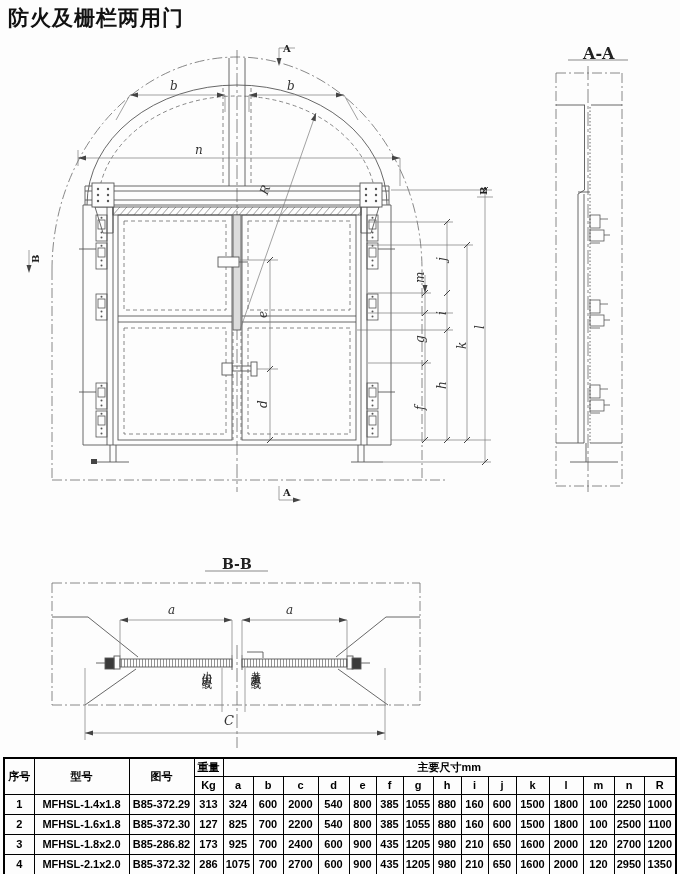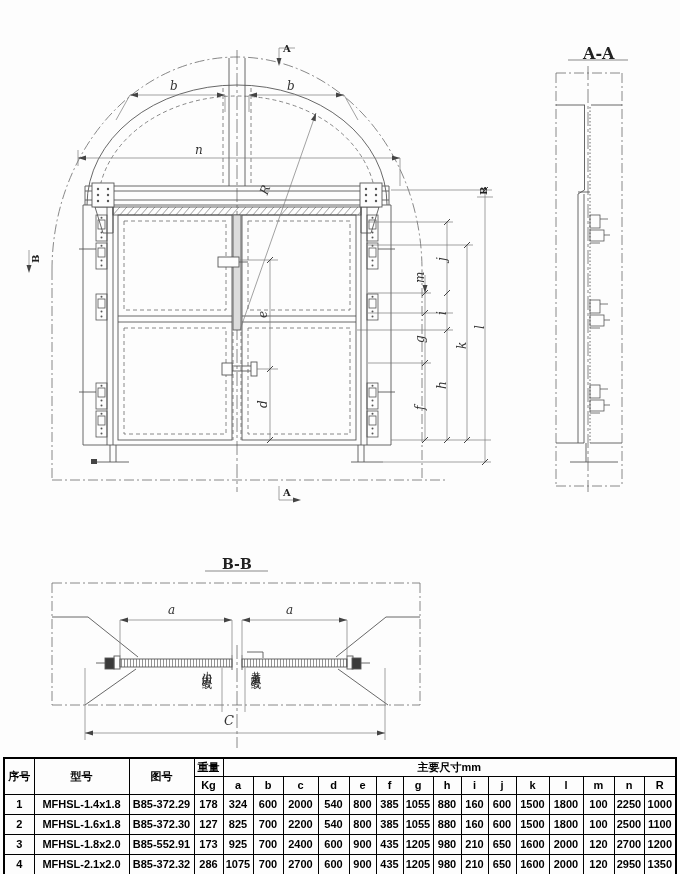--- a/index.html
+++ b/index.html
@@ -23,20 +23,21 @@
   table.spec{border:2px solid #000;}
   table.spec thead th{height:17px;}
   table.spec tbody td{height:19px;}
   .hd-main{font-size:12px;margin-top:8px;}
 </style>
 </head>
 <body>
 
 <div class="page">
 
+  <div class="title">防火及栅栏两用门</div>
 
   <svg class="draw" width="680" height="874" viewBox="0 0 680 874">
     <defs>
       <pattern id="dh" width="7" height="8" patternUnits="userSpaceOnUse">
         <path d="M0 8 L7 0" stroke="#777" stroke-width="0.7"></path>
       </pattern>
       <pattern id="vh" width="3" height="8" patternUnits="userSpaceOnUse">
         <path d="M1.5 0 V8" stroke="#666" stroke-width="0.7"></path>
       </pattern>
       <g id="hng" stroke="#555" stroke-width="0.8" fill="none">
@@ -263,21 +264,21 @@
           <th>m</th>
           <th>n</th>
           <th>R</th>
         </tr>
     </thead>
     <tbody id="spec-rows">
         <tr>
           <td>1</td>
           <td>MFHSL-1.4x1.8</td>
           <td>B85-372.29</td>
-          <td>178</td>
+          <td>313</td>
           <td>324</td>
           <td>600</td>
           <td>2000</td>
           <td>540</td>
           <td>800</td>
           <td>385</td>
           <td>1055</td>
           <td>880</td>
           <td>160</td>
           <td>600</td>
@@ -304,21 +305,21 @@
           <td>600</td>
           <td>1500</td>
           <td>1800</td>
           <td>100</td>
           <td>2500</td>
           <td>1100</td>
         </tr>
         <tr>
           <td>3</td>
           <td>MFHSL-1.8x2.0</td>
-          <td>B85-552.91</td>
+          <td>B85-286.82</td>
           <td>173</td>
           <td>925</td>
           <td>700</td>
           <td>2400</td>
           <td>600</td>
           <td>900</td>
           <td>435</td>
           <td>1205</td>
           <td>980</td>
           <td>210</td>

